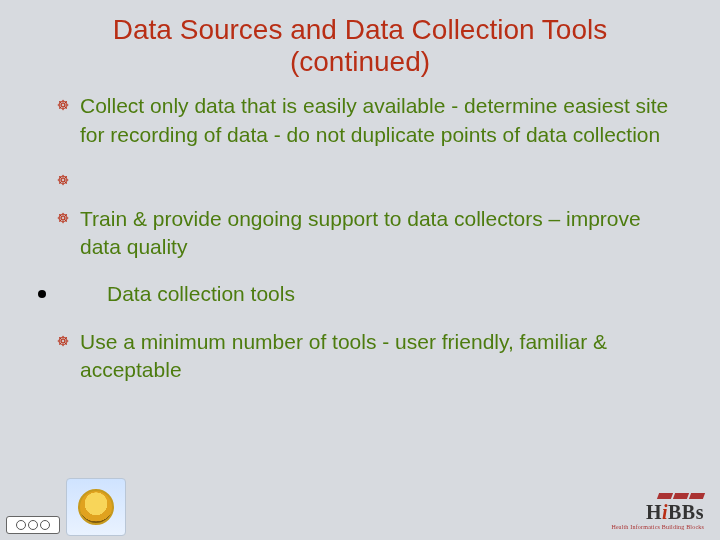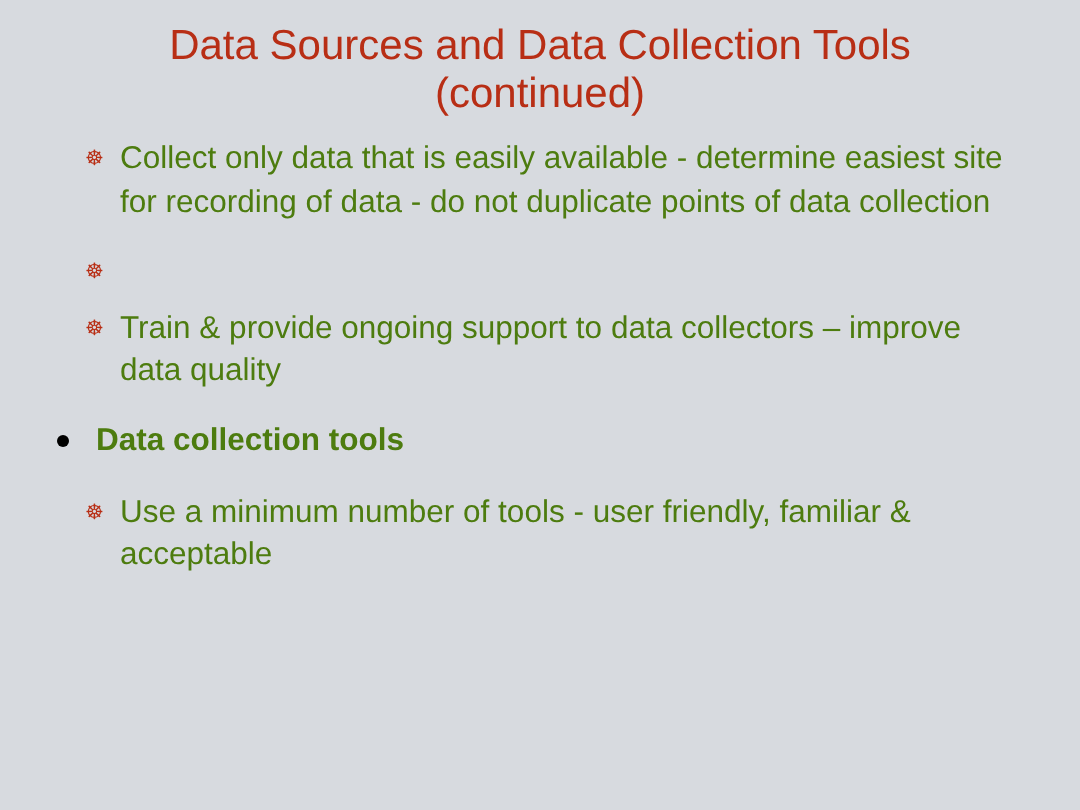--- a/index.html
+++ b/index.html
@@ -52,21 +52,21 @@
     margin-top: 10px;
     margin-left: -18px;
     margin-right: 18px;
   }
   .item-text {
     color: #4d7c0f;
     font-size: 21px;
     line-height: 1.35;
     font-weight: 400;
   }
-  .item-text.bold { font-weight: 700; }
+  .item-text.bold { font-weight: 400; margin-left: 43px; }
   .footer {
     position: absolute;
     left: 0; right: 0; bottom: 0;
     height: 74px;
   }
   .cc-badge {
     position: absolute;
     left: 6px; bottom: 6px;
     width: 54px; height: 18px;
     background: #fff;
@@ -142,14 +142,35 @@
       <div class="item-text bold">Data collection tools</div>
     </div>
 
     <div class="item">
       <div class="bullet-wheel">☸</div>
       <div class="item-text">Use a minimum number of tools - user friendly, familiar &amp; acceptable</div>
     </div>
 
   </div>
 
+  <div class="footer">
+    <div class="cc-badge">
+      <div class="cc-circ"></div>
+      <div class="cc-circ"></div>
+      <div class="cc-circ"></div>
+    </div>
+    <div class="crest">
+      <div class="crest-inner"></div>
+    </div>
+    <div class="hibbs">
+      <div class="hibbs-stripes">
+        <span></span>
+          <span></span>
+          <span></span>
+      </div>
+      <div class="hibbs-word">
+        <span>H</span><span class="hi-i">i</span><span>BBs</span>
+      </div>
+      <div class="hibbs-tag">Health Informatics Building Blocks</div>
+    </div>
+  </div>
 
 </div>
 
 </body></html>

